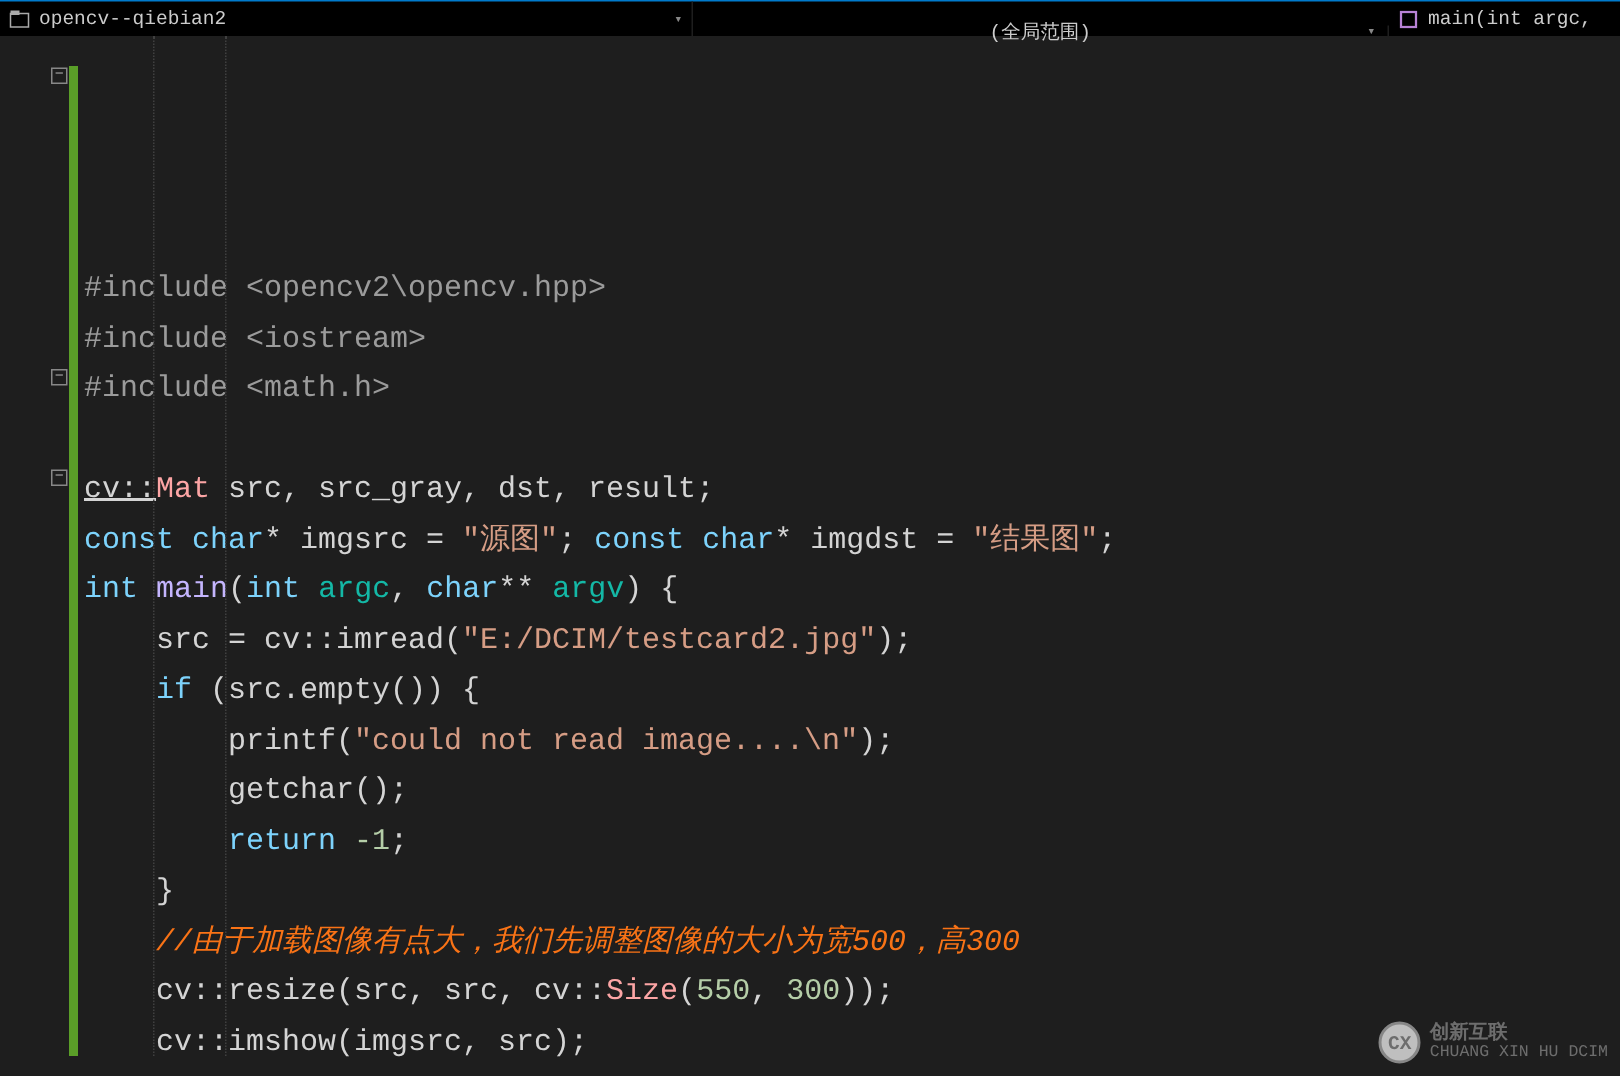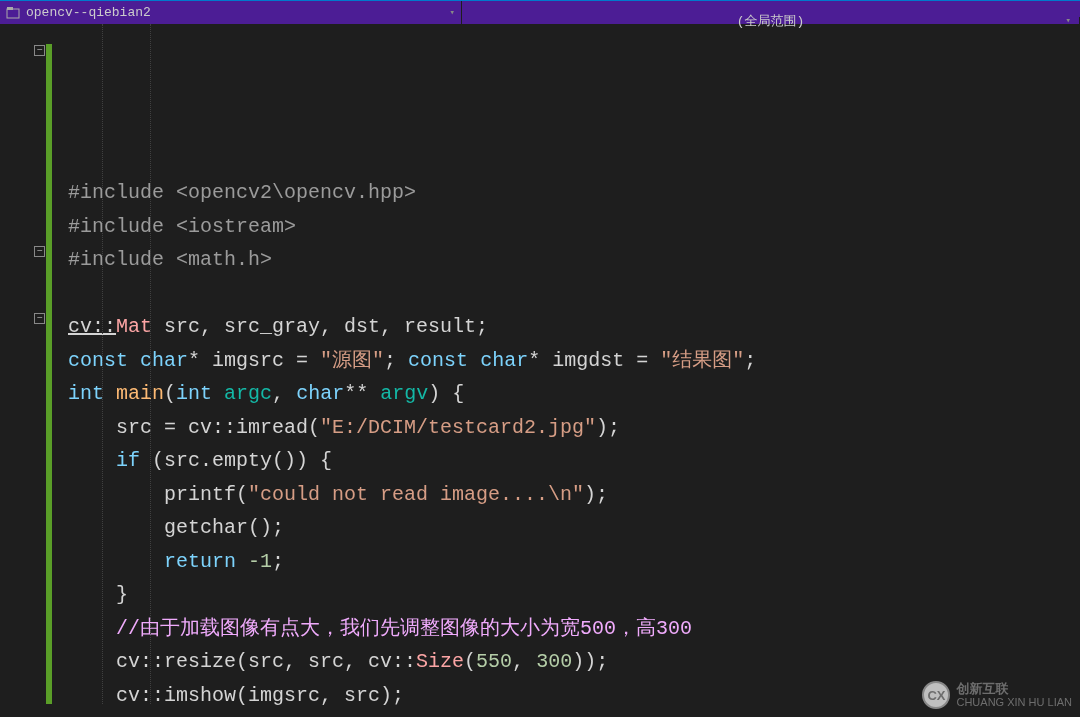--- a/index.html
+++ b/index.html
@@ -6,21 +6,21 @@
 body {
   width: 1080px;
   height: 717px;
   background: #1e1e1e;
   font-family: "Consolas", "Courier New", monospace;
   overflow: hidden;
   position: relative;
 }
 .top-bar {
   height: 24px;
-  background: #4c1d95;
+  background: #000000;
   border-top: 1px solid #007acc;
   display: flex;
   align-items: stretch;
   font-size: 13px;
 }
 .nav-dropdown {
   display: flex;
   align-items: center;
   padding: 0 6px;
   color: #cccccc;
@@ -84,53 +84,53 @@
   border: 1px solid #888;
   background: #1e1e1e;
   color: #aaa;
   font-size: 10px;
   line-height: 9px;
   text-align: center;
   cursor: pointer;
 }
 .code {
   padding-top: 18px;
-  padding-left: 16px;
+  padding-left: 4px;
   font-size: 20px;
   line-height: 33.5px;
   color: #d4d4d4;
   white-space: pre;
   position: relative;
 }
 .guide {
   position: absolute;
   top: 0;
   width: 1px;
   border-left: 1px dotted #404040;
   height: 680px;
 }
 .kw { color: #7dd3fc; }
 .dir { color: #9b9b9b; }
 .incl { color: #9b9b9b; }
 .str { color: #d69d85; }
 .type { color: #fca5a5; }
 .num { color: #b5cea8; }
-.cmt { color: #f0abfc; }
+.cmt { color: #f97316; font-style: italic; }
 .param { color: #14b8a6; }
-.fn { color: #fdba74; }
+.fn { color: #c4b5fd; }
 .ns { color: #d4d4d4; text-decoration: underline; }
 .watermark {
   position: absolute;
   right: 8px;
   bottom: 8px;
   display: flex;
   align-items: center;
   gap: 6px;
   opacity: 0.75;
-  font-family: Liberation Sans, sans-serif;
+  font-family: Liberation Mono, monospace;
 }
 .wm-circle {
   width: 28px;
   height: 28px;
   border-radius: 50%;
   border: 2px solid #aaa;
   display: flex;
   align-items: center;
   justify-content: center;
   color: #888;
@@ -152,20 +152,28 @@
           <rect x="1" y="1" width="6" height="3" fill="#aaa"></rect>
         </svg>
     </span>
     <span>opencv--qiebian2</span>
     <span class="dd-caret">▾</span>
   </div>
   <div class="nav-dropdown scope">
     <span>(全局范围)</span>
     <span class="scope-caret">▾</span>
   </div>
+  <div class="nav-dropdown func">
+    <span class="tiny-icon">
+      <svg width="14" height="14" viewBox="0 0 14 14">
+          <rect x="2" y="2" width="10" height="10" fill="none" stroke="#b882d6" stroke-width="1.5"></rect>
+        </svg>
+    </span>
+    <span>main(int argc,</span>
+  </div>
 </div>
 
 <div class="editor-area">
   <div class="gutter">
     <div class="green-strip"></div>
     <div id="folds-container">
         <div class="fold" style="top: 21px;">−</div>
         <div class="fold" style="top: 222px;">−</div>
         <div class="fold" style="top: 289px;">−</div>
       </div>
@@ -174,15 +182,15 @@
     <div class="guide" style="left: 50px;"></div>
     <div class="guide" style="left: 98px;"></div>
     <div id="code-lines"><div><span class="dir">#include</span> <span class="incl">&lt;opencv2\opencv.hpp&gt;</span></div><div><span class="dir">#include</span> <span class="incl">&lt;iostream&gt;</span></div><div><span class="dir">#include</span> <span class="incl">&lt;math.h&gt;</span></div><div>&nbsp;</div><div><span class="ns">cv::</span><span class="type">Mat</span> src, src_gray, dst, result;</div><div><span class="kw">const</span> <span class="kw">char</span>* imgsrc = <span class="str">"源图"</span>; <span class="kw">const</span> <span class="kw">char</span>* imgdst = <span class="str">"结果图"</span>;</div><div><span class="kw">int</span> <span class="fn">main</span>(<span class="kw">int</span> <span class="param">argc</span>, <span class="kw">char</span>** <span class="param">argv</span>) {</div><div>    src = cv::imread(<span class="str">"E:/DCIM/testcard2.jpg"</span>);</div><div>    <span class="kw">if</span> (src.empty()) {</div><div>        printf(<span class="str">"could not read image....\n"</span>);</div><div>        getchar();</div><div>        <span class="kw">return</span> <span class="num">-1</span>;</div><div>    }</div><div>    <span class="cmt">//由于加载图像有点大，我们先调整图像的大小为宽500，高300</span></div><div>    cv::resize(src, src, cv::<span class="type">Size</span>(<span class="num">550</span>, <span class="num">300</span>));</div><div>    cv::imshow(imgsrc, src);</div><div>    </div></div>
   </div>
 </div>
 
 <div class="watermark">
   <div class="wm-circle">CX</div>
   <div class="wm-text">
     <div class="wm-cn">创新互联</div>
-    <div>CHUANG XIN HU LIAN</div>
+    <div>CHUANG XIN HU DCIM</div>
   </div>
 </div>
 
 </body></html>

